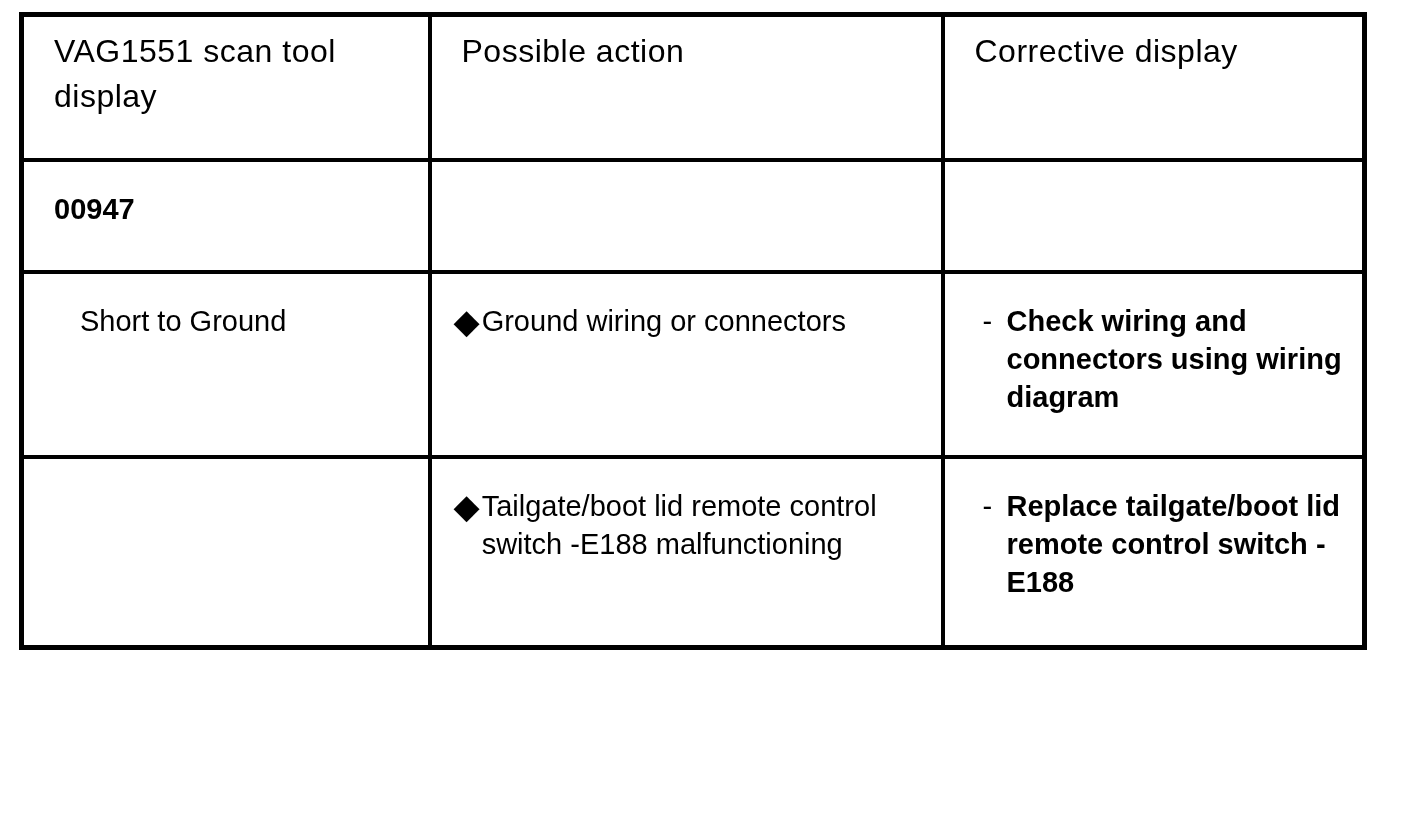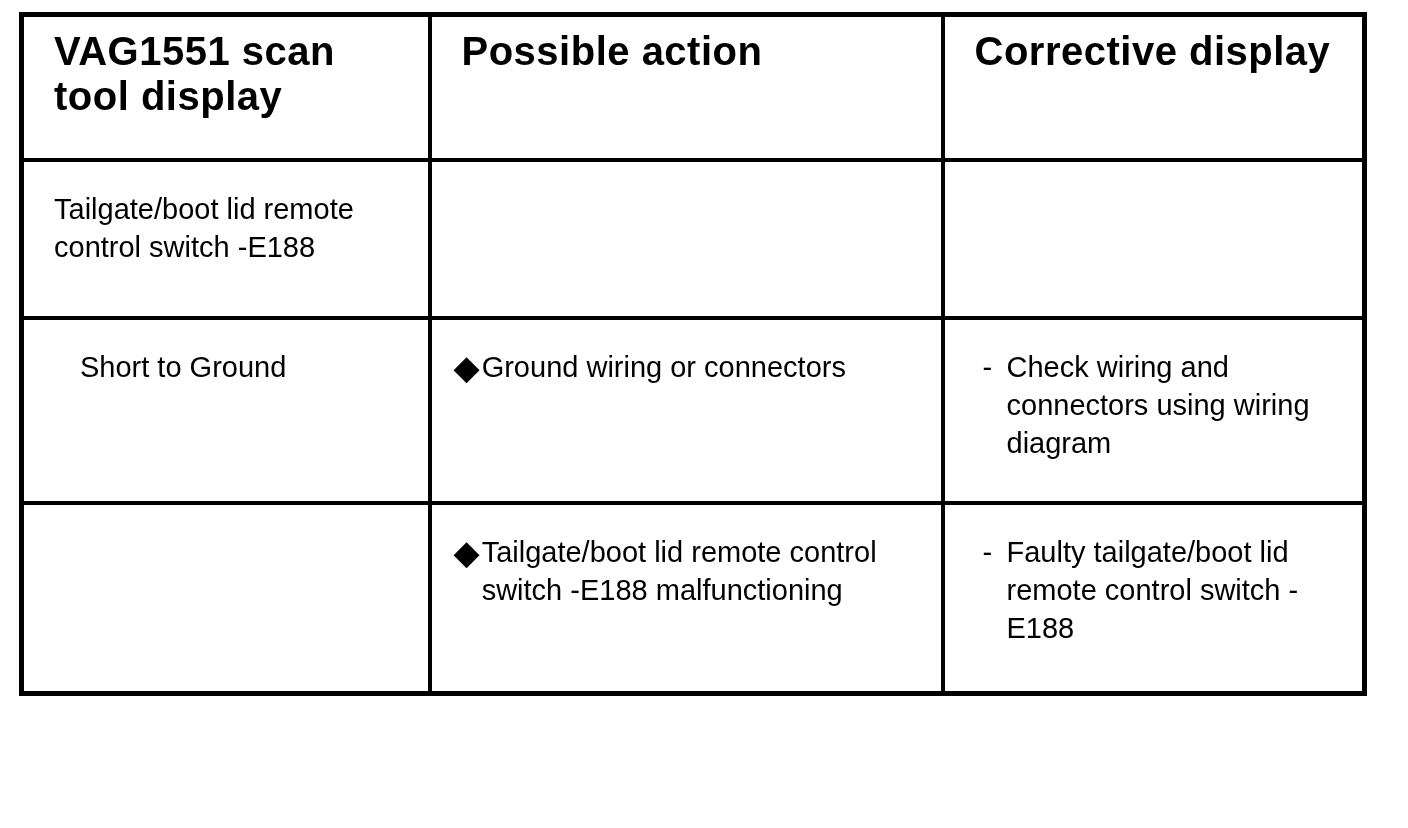--- a/index.html
+++ b/index.html
@@ -25,22 +25,22 @@
   col.c1 { width: 408px; }
   col.c2 { width: 513px; }
   col.c3 { width: 422px; }
   .fault-table th, .fault-table td {
     border: 4px solid #000;
     vertical-align: top;
     background: #fff;
     text-align: left;
   }
   .fault-table th {
-    font-size: 40px;
-    font-weight: bold;
+    font-size: 32px;
+    font-weight: normal;
     line-height: 45px;
     padding: 12px 18px 0 30px;
     letter-spacing: 0.5px;
   }
   .fault-table td {
     font-size: 29px;
     font-weight: normal;
     line-height: 38px;
     padding: 28px 14px 0 30px;
   }
@@ -56,40 +56,40 @@
   .bullet-item { display: flex; align-items: flex-start; }
   .bullet {
     flex: 0 0 auto;
     font-size: 34px;
     line-height: 38px;
     margin-right: 2px;
   }
   .bullet-text { flex: 1 1 auto; }
   .dash-item { display: flex; align-items: flex-start; }
   .dash { flex: 0 0 24px; }
-  .dash-text { flex: 1 1 auto; }
+  .dash-text { flex: 1 1 auto; font-weight: bold; }
 </style>
 </head>
 <body>
 
 <div class="page">
   <table class="fault-table">
     <colgroup>
       <col class="c1">
       <col class="c2">
       <col class="c3">
     </colgroup>
     <tbody>
       <tr class="r-header">
         <th>VAG1551 scan tool display</th>
         <th>Possible action</th>
         <th>Corrective display</th>
       </tr>
-      <tr class="r2">
-        <td>Tailgate/boot lid remote control switch -E188</td>
+      <tr class="r1">
+        <td class="bold-cell">00947</td>
         <td></td>
         <td></td>
       </tr>
       <tr class="r3">
         <td class="indented-cell">Short to Ground</td>
         <td class="cause-cell">
           <div class="bullet-item">
             <span class="bullet">◆</span>
             <span class="bullet-text">Ground wiring or connectors</span>
           </div>
@@ -105,19 +105,19 @@
         <td></td>
         <td class="cause-cell">
           <div class="bullet-item">
             <span class="bullet">◆</span>
             <span class="bullet-text">Tailgate/boot lid remote control switch -E188 malfunctioning</span>
           </div>
         </td>
         <td class="action-cell">
           <div class="dash-item">
             <span class="dash">-</span>
-            <span class="dash-text">Faulty tailgate/boot lid remote control switch - E188</span>
+            <span class="dash-text">Replace tailgate/boot lid remote control switch - E188</span>
           </div>
         </td>
       </tr>
     </tbody>
   </table>
 </div>
 
 </body></html>

